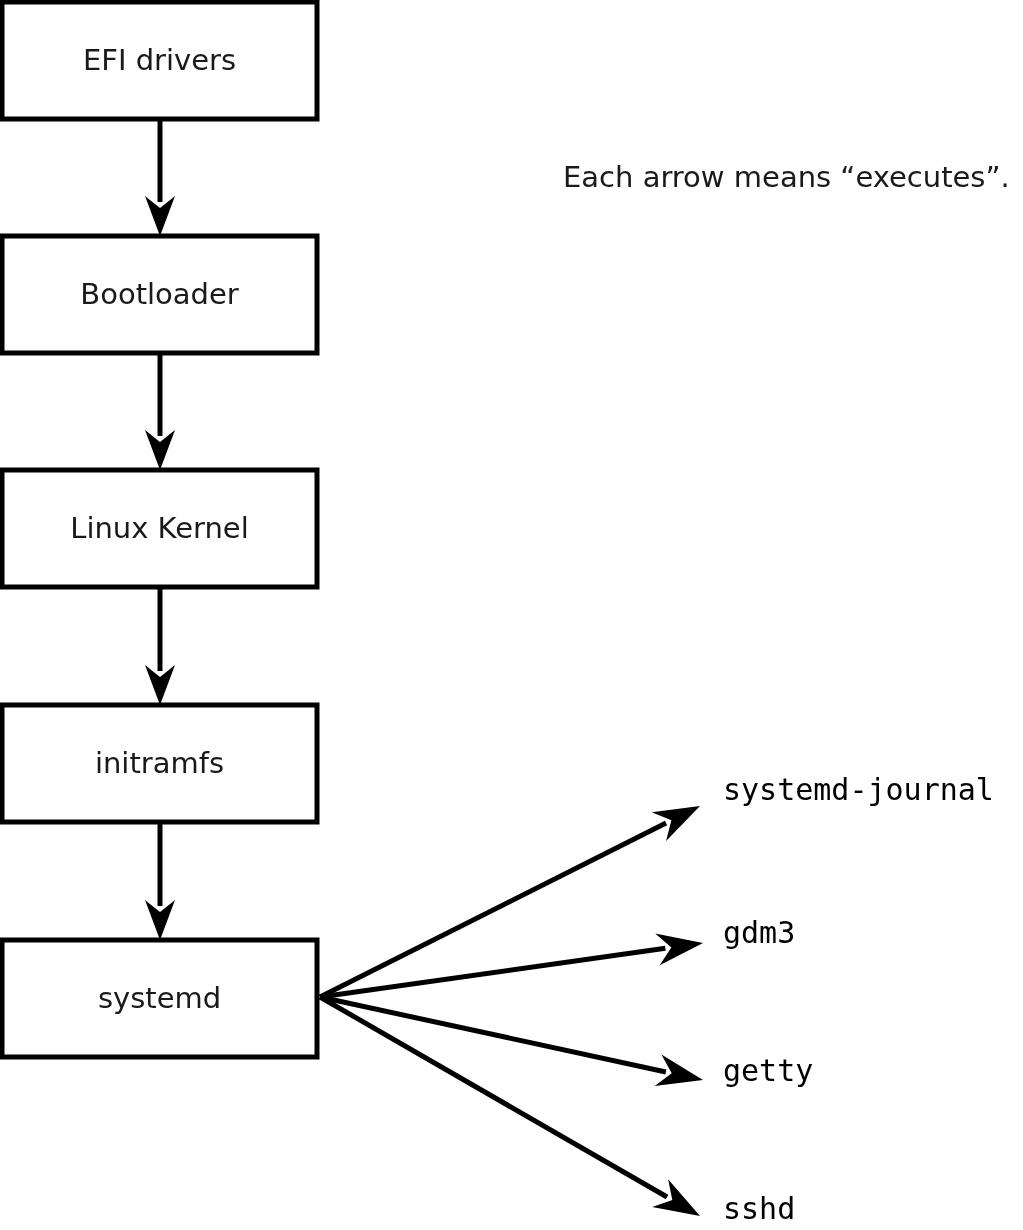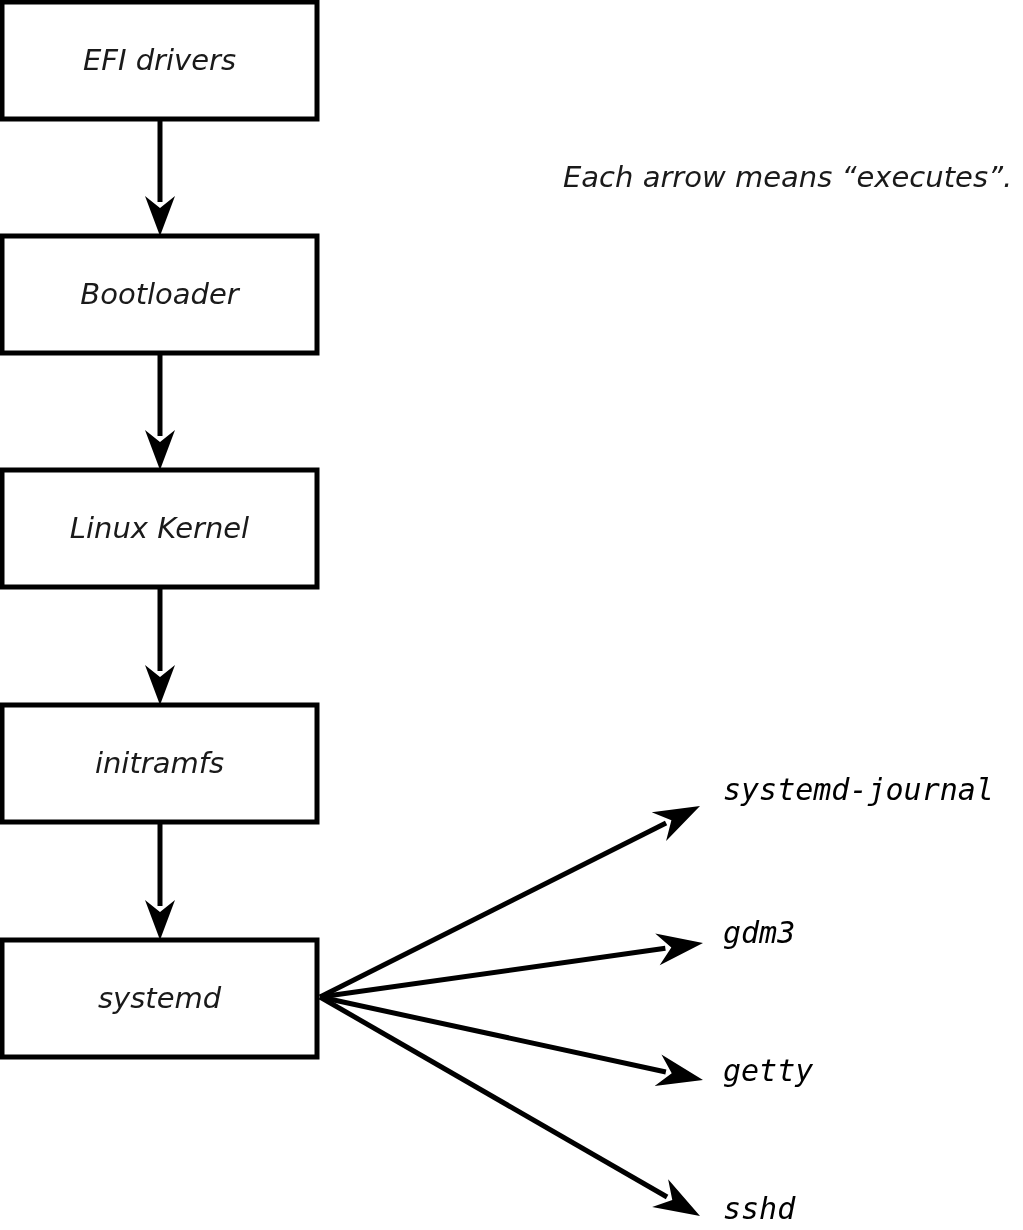--- a/index.html
+++ b/index.html
@@ -10,21 +10,20 @@
   }
   body {
     font-family: "DejaVu Sans", sans-serif;
   }
   #canvas {
     position: relative;
     width: 1023px;
     height: 1230px;
     background: #ffffff;
     overflow: hidden;
-    font-style: italic;
   }
   #diagram-svg {
     position: absolute;
     left: 0;
     top: 0;
     width: 1023px;
     height: 1230px;
     display: block;
   }
   .box-rect {

